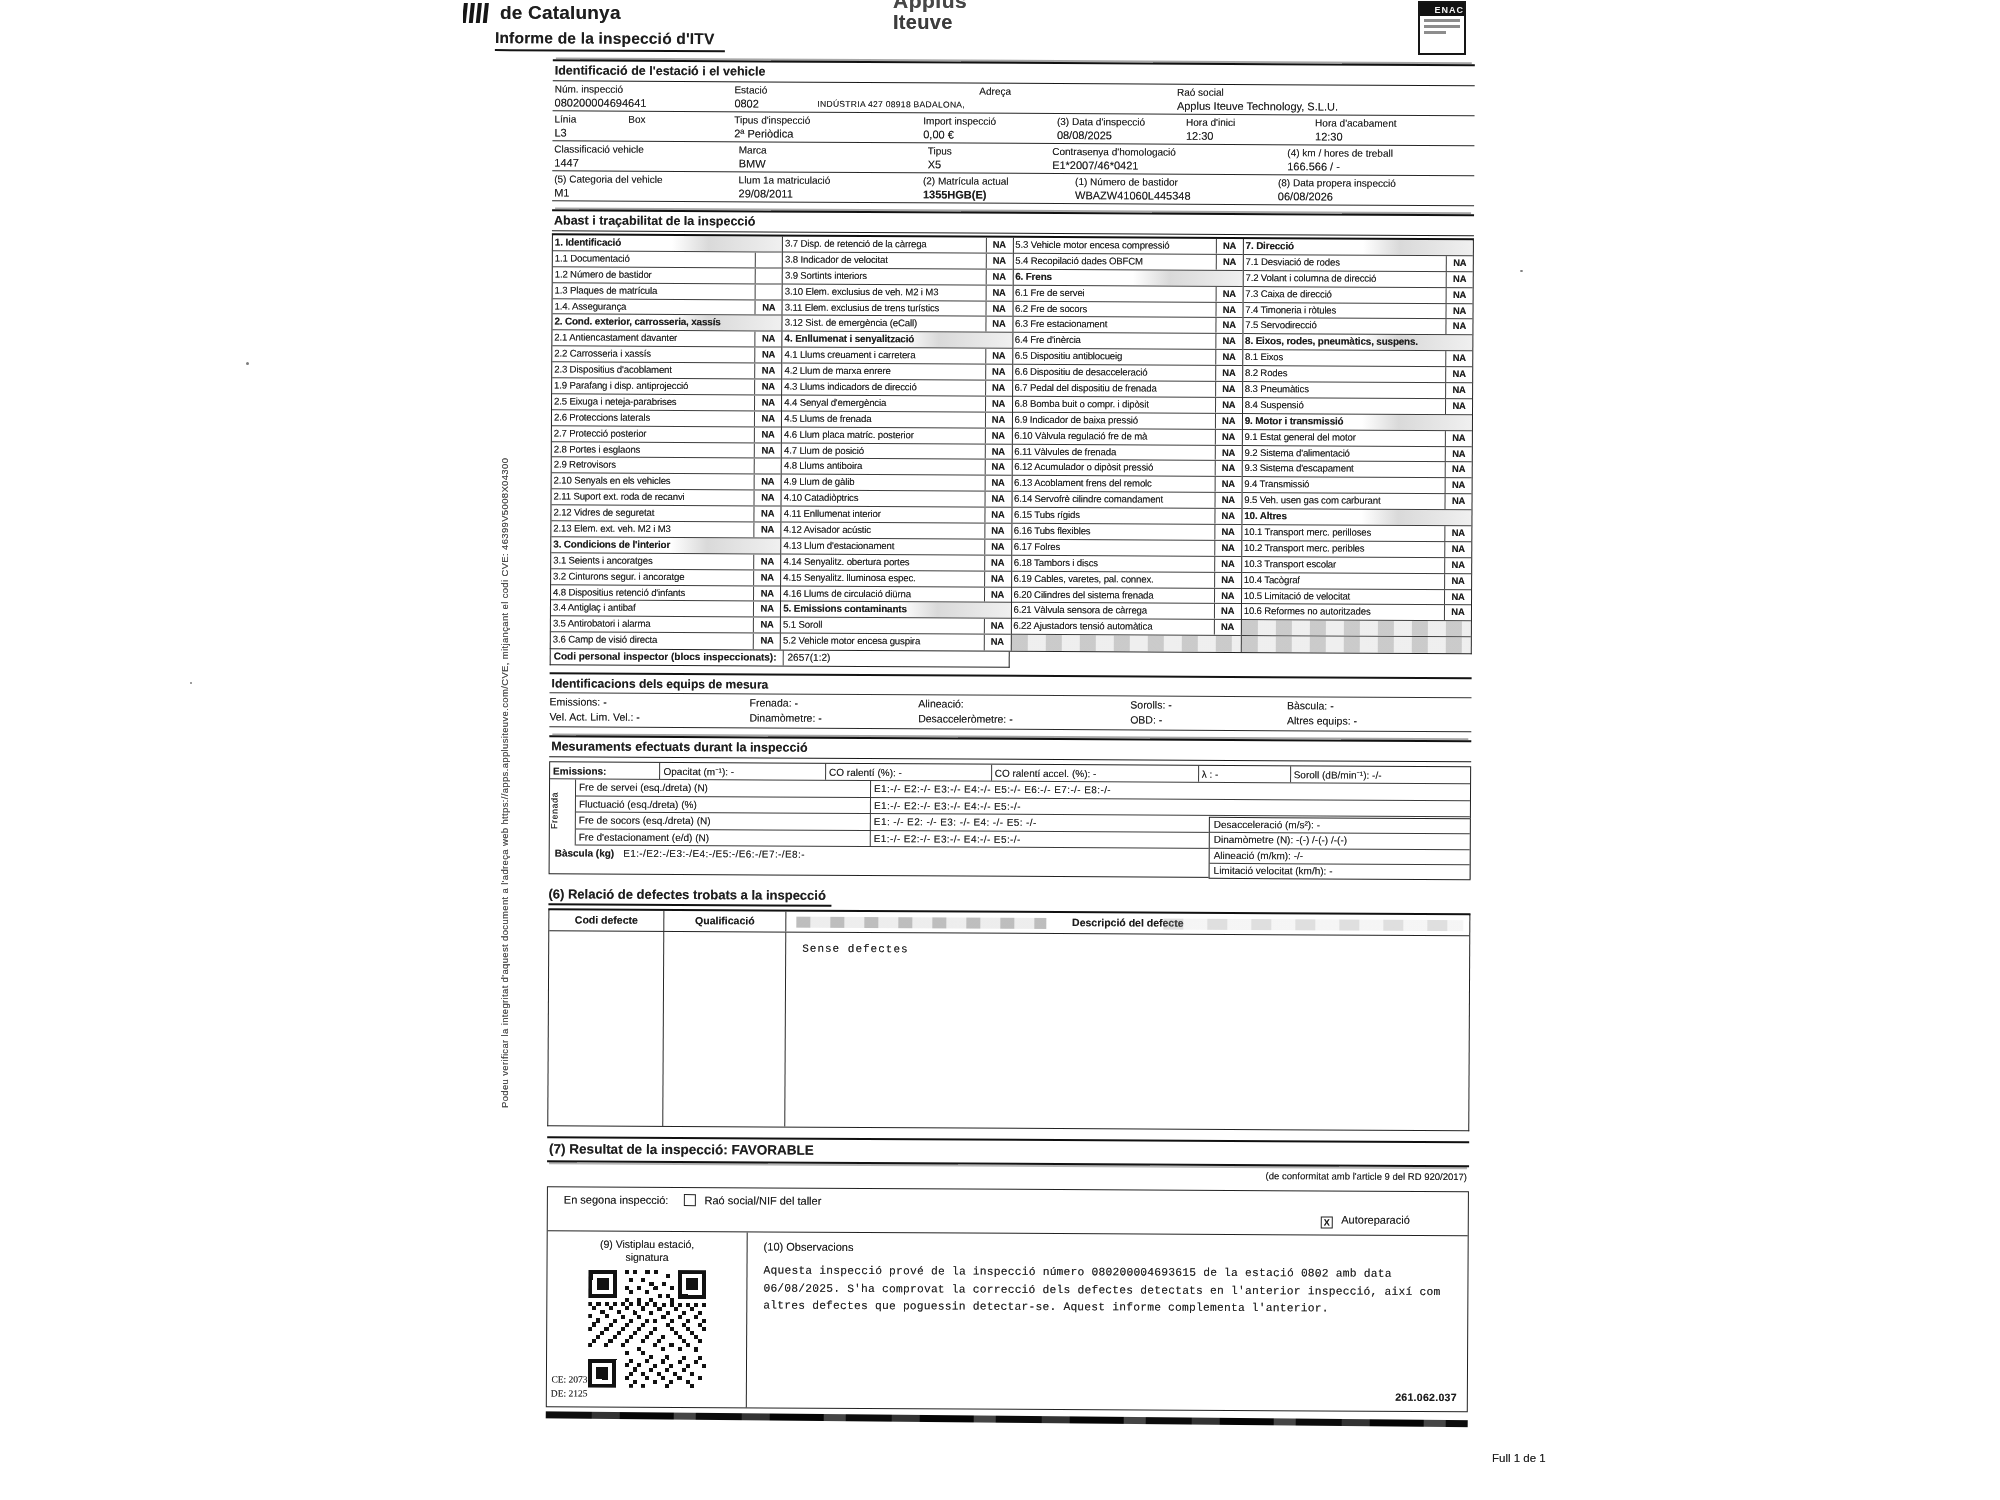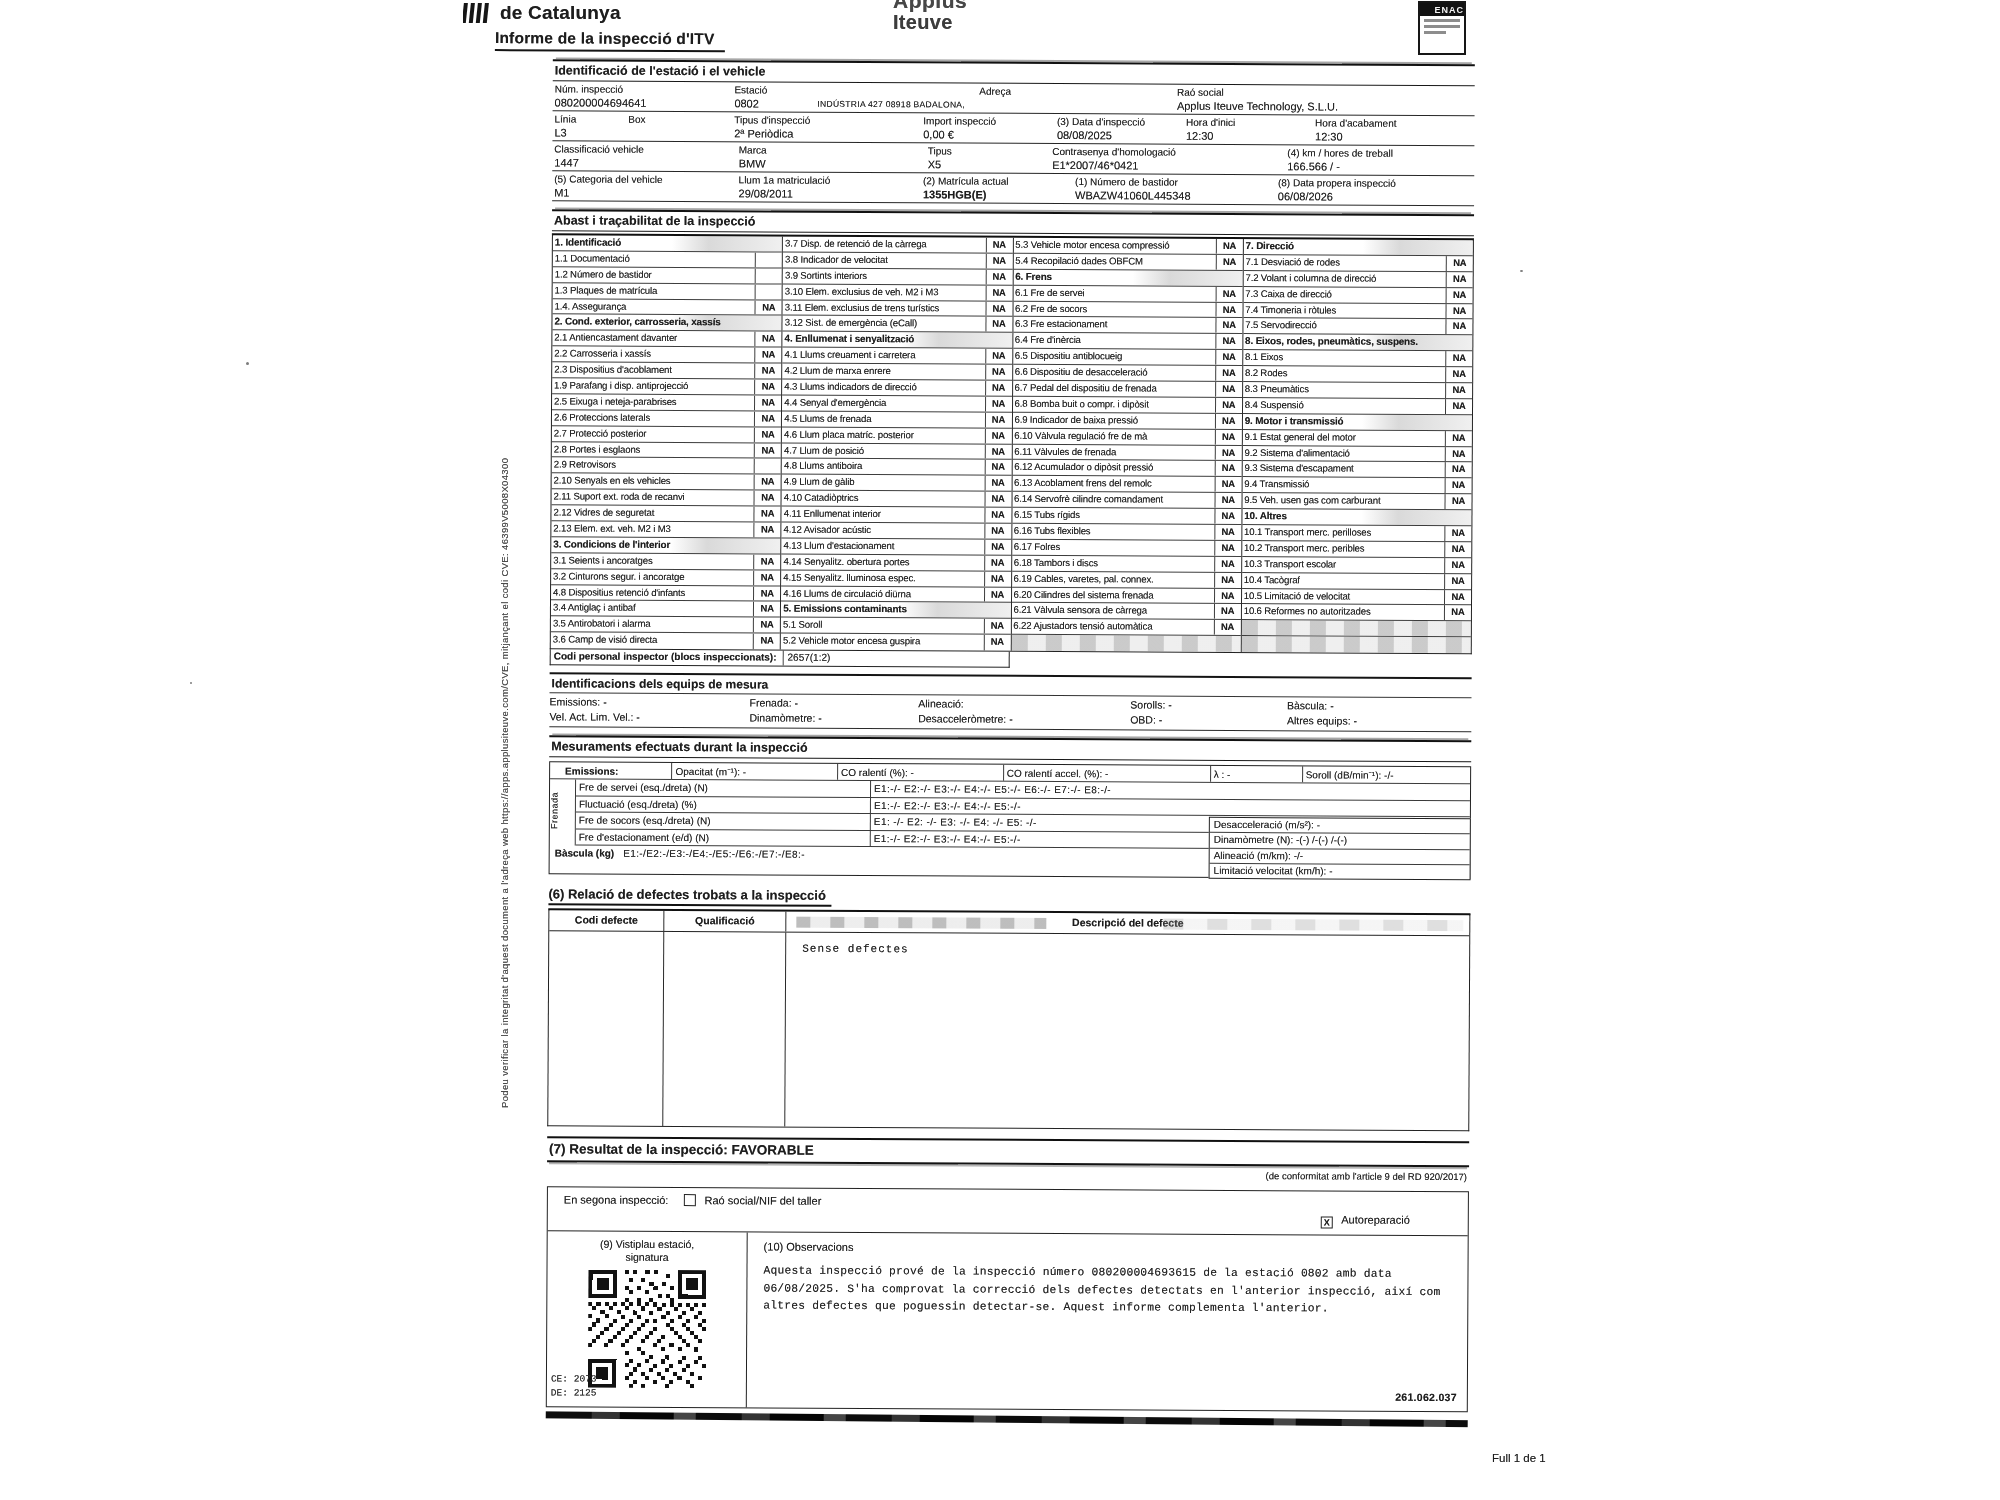--- a/index.html
+++ b/index.html
@@ -70,21 +70,21 @@
   
   .subhdr{margin-top:7px;border-top:2px solid #141414;font-weight:bold;font-size:12px;padding:2px 0 2px 2px;}
   .eqrows{border-top:1.2px solid #333;border-bottom:1.2px solid #2a2a2a;padding:1px 0 2px;}
   .eqrow{display:flex;font-size:10.5px;line-height:15px;}
   .eqrow .e1{width:21.7%}.eqrow .e2{width:18.3%}.eqrow .e3{width:23%}.eqrow .e4{width:17%}.eqrow .e5{width:20%}
 
   
   .mesbox{position:relative;border:1.5px solid #222;margin-top:4px;height:113px;font-size:10px;}
   .mrow{display:flex;border-bottom:1px solid #3a3a3a;height:17px;line-height:15px;}
   .mrow .mc{border-right:1px solid #3a3a3a;padding:1px 3px;white-space:nowrap;overflow:hidden;}
-  .m-em .mc1{width:12%;font-weight:bold;margin-left:12px;}
+  .m-em .mc1{width:12%;font-weight:bold;}
   .m-em .mc2{width:18%}.m-em .mc3{width:18%}.m-em .mc4{width:22.5%}.m-em .mc5{width:10%}
   .m-em .mc6{flex:1;border-right:none;}
   .fwrap{display:flex;}
   .fvert{width:26px;border-right:1px solid #3a3a3a;position:relative;}
   .fvert span{position:absolute;left:-14px;top:26px;transform:rotate(-90deg);font-size:9px;letter-spacing:.5px;}
   .fmain{flex:1;min-width:0;}
   .frow{display:flex;height:16.5px;border-bottom:1px solid #3a3a3a;line-height:15px;}
   .frow .fl{width:33%;border-right:1px solid #3a3a3a;padding:0 3px;white-space:nowrap;}
   .frow .fv{flex:1;padding:0 3px;letter-spacing:.4px;white-space:nowrap;overflow:hidden;}
   .brow{display:flex;height:16px;line-height:15px;}
@@ -121,22 +121,22 @@
   
   .segona{margin-top:24px;border:1.6px solid #222;}
   .seg-row1{padding:6px 0 2px 16px;font-size:11px;}
   .cbox{display:inline-block;width:12px;height:12px;border:1.7px solid #222;vertical-align:-2px;
         margin:0 6px 0 12px;text-align:center;font-size:9px;font-weight:bold;line-height:11px;}
   .seg-row2{text-align:right;padding:2px 58px 6px 0;font-size:11px;}
   .seg-split{display:flex;border-top:1.6px solid #222;min-height:176px;}
   .seg-left{width:208px;border-right:1.6px solid #222;position:relative;text-align:center;
             font-size:10.5px;padding-top:6px;line-height:13px;}
   .qr{width:118px;height:118px;margin:6px auto 0;}
-  .cede{position:absolute;left:4px;bottom:6px;text-align:center;
-        font-family:Liberation Mono, monospace;font-size:9.5px;line-height:14px;color:#2a2a2a;}
+  .cede{position:absolute;left:4px;bottom:6px;text-align:right;
+        font-family:Liberation Serif, serif;font-size:9.5px;line-height:14px;color:#2a2a2a;}
   .seg-right{flex:1;position:relative;padding:8px 14px 0 16px;}
   .obs-label{font-size:11px;}
   .obs-text{margin-top:10px;width:690px;font-family:"Liberation Mono","DejaVu Sans Mono",monospace;
             font-size:11.3px;line-height:17.5px;letter-spacing:.2px;color:#222;}
   .docnum{position:absolute;right:10px;bottom:8px;font-size:10.5px;font-weight:bold;letter-spacing:.3px;}
 
   .scanline{margin-top:6px;height:7px;transform:rotate(.25deg);
      background:repeating-linear-gradient(90deg,#0c0c0c 0 46px,#333 46px 74px,#050505 74px 128px,#454545 128px 150px);
      filter:blur(.35px);}
   .page-footer{position:absolute;left:1492px;top:1452px;font-size:11.5px;}

